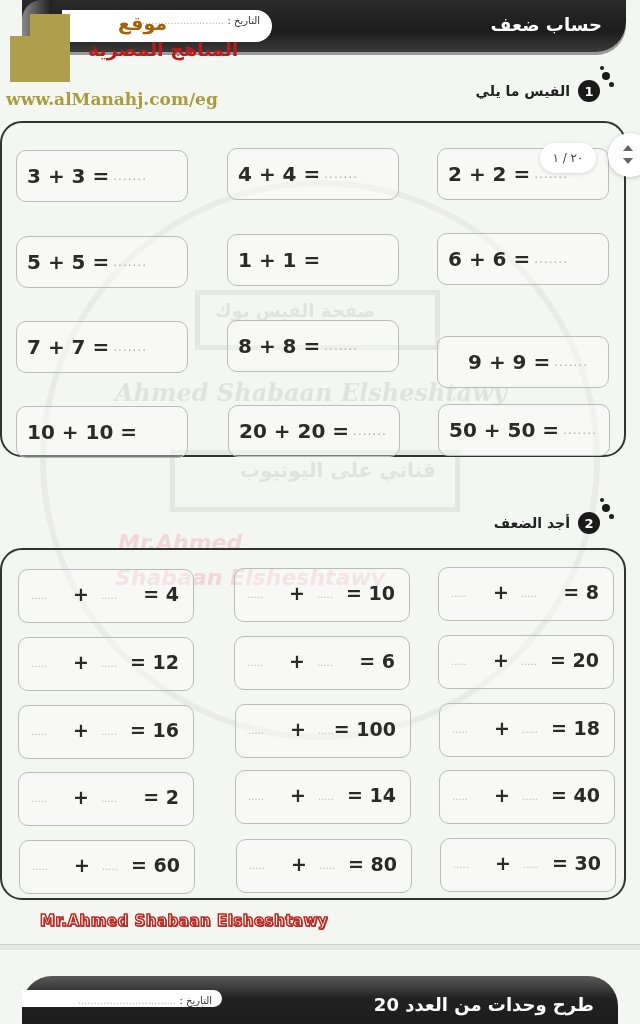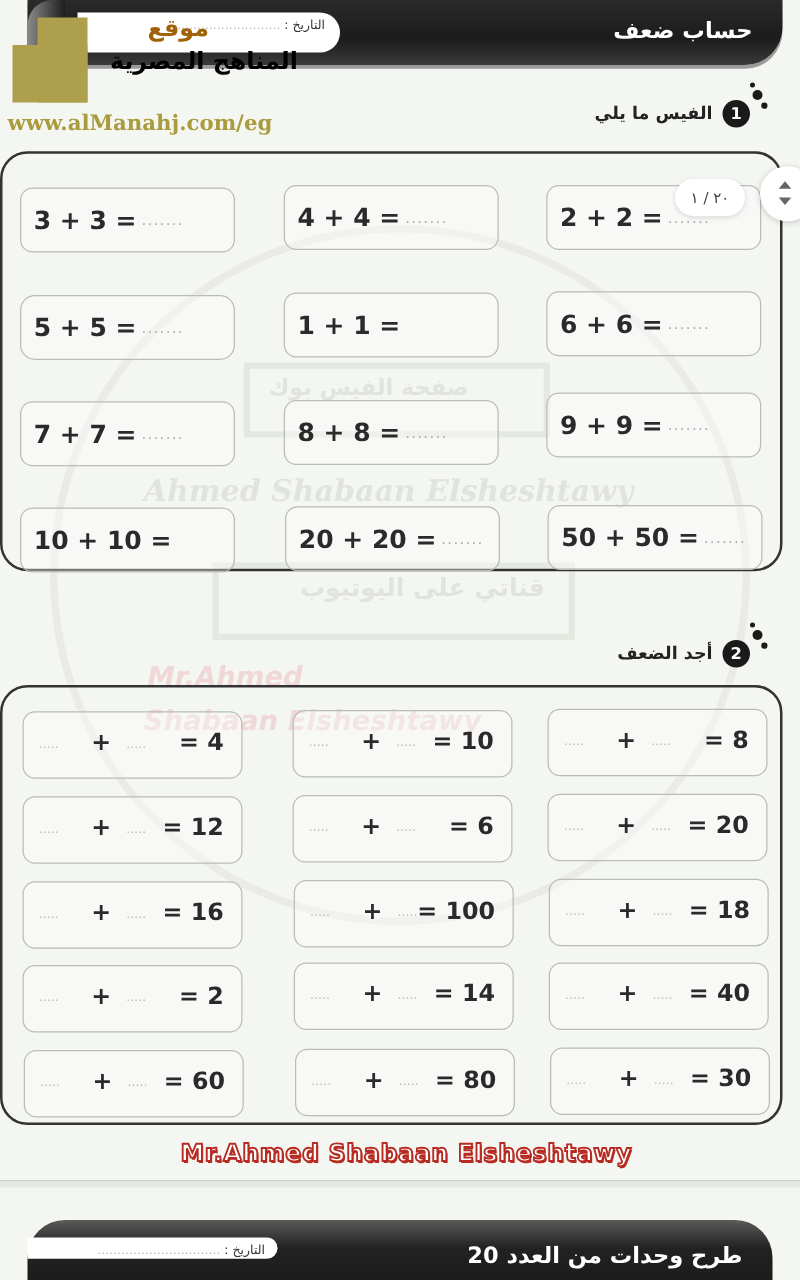--- a/index.html
+++ b/index.html
@@ -10,21 +10,21 @@
   .banner { position: absolute; left: 22px; top: 0; width: 604px; height: 52px; border-radius: 0 0 30px 0; background: linear-gradient(180deg,#2a2a2a 0%,#1c1c1c 60%,#3a3a3a 100%); box-shadow: 0 3px 0 #9a9a9a; }
   .banner::before { content:""; position:absolute; left:0; top:0; width:30px; height:100%; background: linear-gradient(90deg,#8a8a8a,#1e1e1e); border-radius: 20px 0 0 0; }
   .banner-title { position: absolute; right: 24px; top: 14px; color: #fff; font-weight: bold; font-size: 18px; direction: rtl; }
   .date-pill { position: absolute; left: 40px; top: 10px; width: 210px; height: 32px; background: #fff; border-radius: 0 16px 16px 0; direction: rtl; padding: 5px 12px; font-size: 10px; color: #333; }
   .date-dots { color: #bbb; letter-spacing: 1px; }
 
   
   .logo-blocks .b1 { position:absolute; left:30px; top:14px; width:40px; height:68px; background:#ad9f4c; }
   .logo-blocks .b2 { position:absolute; left:10px; top:36px; width:60px; height:46px; background:#ad9f4c; }
   .logo-text1 { position:absolute; left:118px; top:12px; color:#a16207; font-weight:bold; font-size:19px; direction:rtl; }
-  .logo-text2 { position:absolute; left:88px; top:38px; color:#000000; font-weight:bold; font-size:19px; direction:rtl; }
+  .logo-text2 { position:absolute; left:88px; top:38px; color:#b91c1c; font-weight:bold; font-size:19px; direction:rtl; }
   .logo-url { position:absolute; left:6px; top:89px; color:#a99b3e; font-family:"DejaVu Serif", serif; font-weight:bold; font-size:17px; }
 
   
   .sec-head { position:absolute; right:40px; display:flex; align-items:center; gap:8px; direction:rtl; }
   .num-badge { position:relative; width:22px; height:22px; border-radius:50%; background:#1a1a1a; color:#fff; font-size:13px; font-weight:bold; display:flex; align-items:center; justify-content:center; }
   .num-badge .d1 { position:absolute; width:8px; height:8px; border-radius:50%; background:#1a1a1a; right:-10px; top:-8px; }
   .num-badge .d2 { position:absolute; width:5px; height:5px; border-radius:50%; background:#1a1a1a; right:-14px; top:2px; }
   .num-badge .d3 { position:absolute; width:4px; height:4px; border-radius:50%; background:#1a1a1a; right:-4px; top:-14px; }
   .sec-label { font-size:14px; font-weight:bold; color:#222; }
 
@@ -47,21 +47,21 @@
   .scroll-btn .up { position:absolute; left:15px; top:12px; width:0; height:0; border-left:5px solid transparent; border-right:5px solid transparent; border-bottom:6px solid #666; }
   .scroll-btn .down { position:absolute; left:15px; top:25px; width:0; height:0; border-left:5px solid transparent; border-right:5px solid transparent; border-top:6px solid #666; }
 
   
   .wm { position:absolute; color:rgba(160,160,160,0.22); font-weight:bold; pointer-events:none; }
   .wm-circle { position:absolute; left:40px; top:180px; width:560px; height:560px; border:6px solid rgba(190,190,190,0.18); border-radius:50%; }
   .wm-box { position:absolute; border:5px solid rgba(200,205,195,0.35); }
   .wm-red { position:absolute; color:rgba(230,160,165,0.35); font-weight:bold; font-style:italic; }
 
   
-  .signature { position:absolute; left:40px; top:912px; width:570px; text-align:center; font-family:"DejaVu Sans", sans-serif; font-weight:bold; font-size:19px; color:#fff; -webkit-text-stroke:1.5px #b82b22; letter-spacing:0.5px; text-shadow: 1px 1px 0 #b82b22; }
+  .signature { position:absolute; left:40px; top:912px; width:570px; text-align:left; font-family:"DejaVu Sans", sans-serif; font-weight:bold; font-size:15px; color:#fff; -webkit-text-stroke:1.5px #b82b22; letter-spacing:0.5px; text-shadow: 1px 1px 0 #b82b22; }
   .divider { position:absolute; left:0; top:944px; width:640px; height:6px; background:#e6e8e4; border-top:1px solid #cfd1cc; }
 
   
   .banner2 { position:absolute; left:22px; top:976px; width:596px; height:56px; border-radius:30px 30px 0 0; background: linear-gradient(180deg,#5a5a5a 0%,#222 40%,#1a1a1a 100%); }
   .banner2-title { position:absolute; right:24px; top:18px; color:#fff; font-weight:bold; font-size:18px; direction:rtl; }
   .date-pill2 { position:absolute; left:0; top:14px; width:200px; height:17px; background:#fff; border-radius:0 14px 14px 0; direction:rtl; padding:5px 10px; font-size:10px; color:#333; }
 </style>
 </head>
 <body>
 
@@ -130,21 +130,21 @@
     </div>
 
   <div class="cell" style="left:16px;top:321px;">
       <span>7 + 7 =</span>
       <span class="dots">.......</span>
     </div>
   <div class="cell" style="left:227px;top:320px;">
       <span>8 + 8 =</span>
       <span class="dots">.......</span>
     </div>
-  <div class="cell" style="left:437px;top:314px;">
+  <div class="cell" style="left:437px;top:336px;justify-content:center;">
       <span>9 + 9 =</span>
       <span class="dots">.......</span>
     </div>
 
   <div class="cell" style="left:16px;top:406px;">
       <span>10 + 10 =</span>
     </div>
   <div class="cell" style="left:228px;top:405px;">
       <span>20 + 20 =</span>
       <span class="dots">.......</span>

